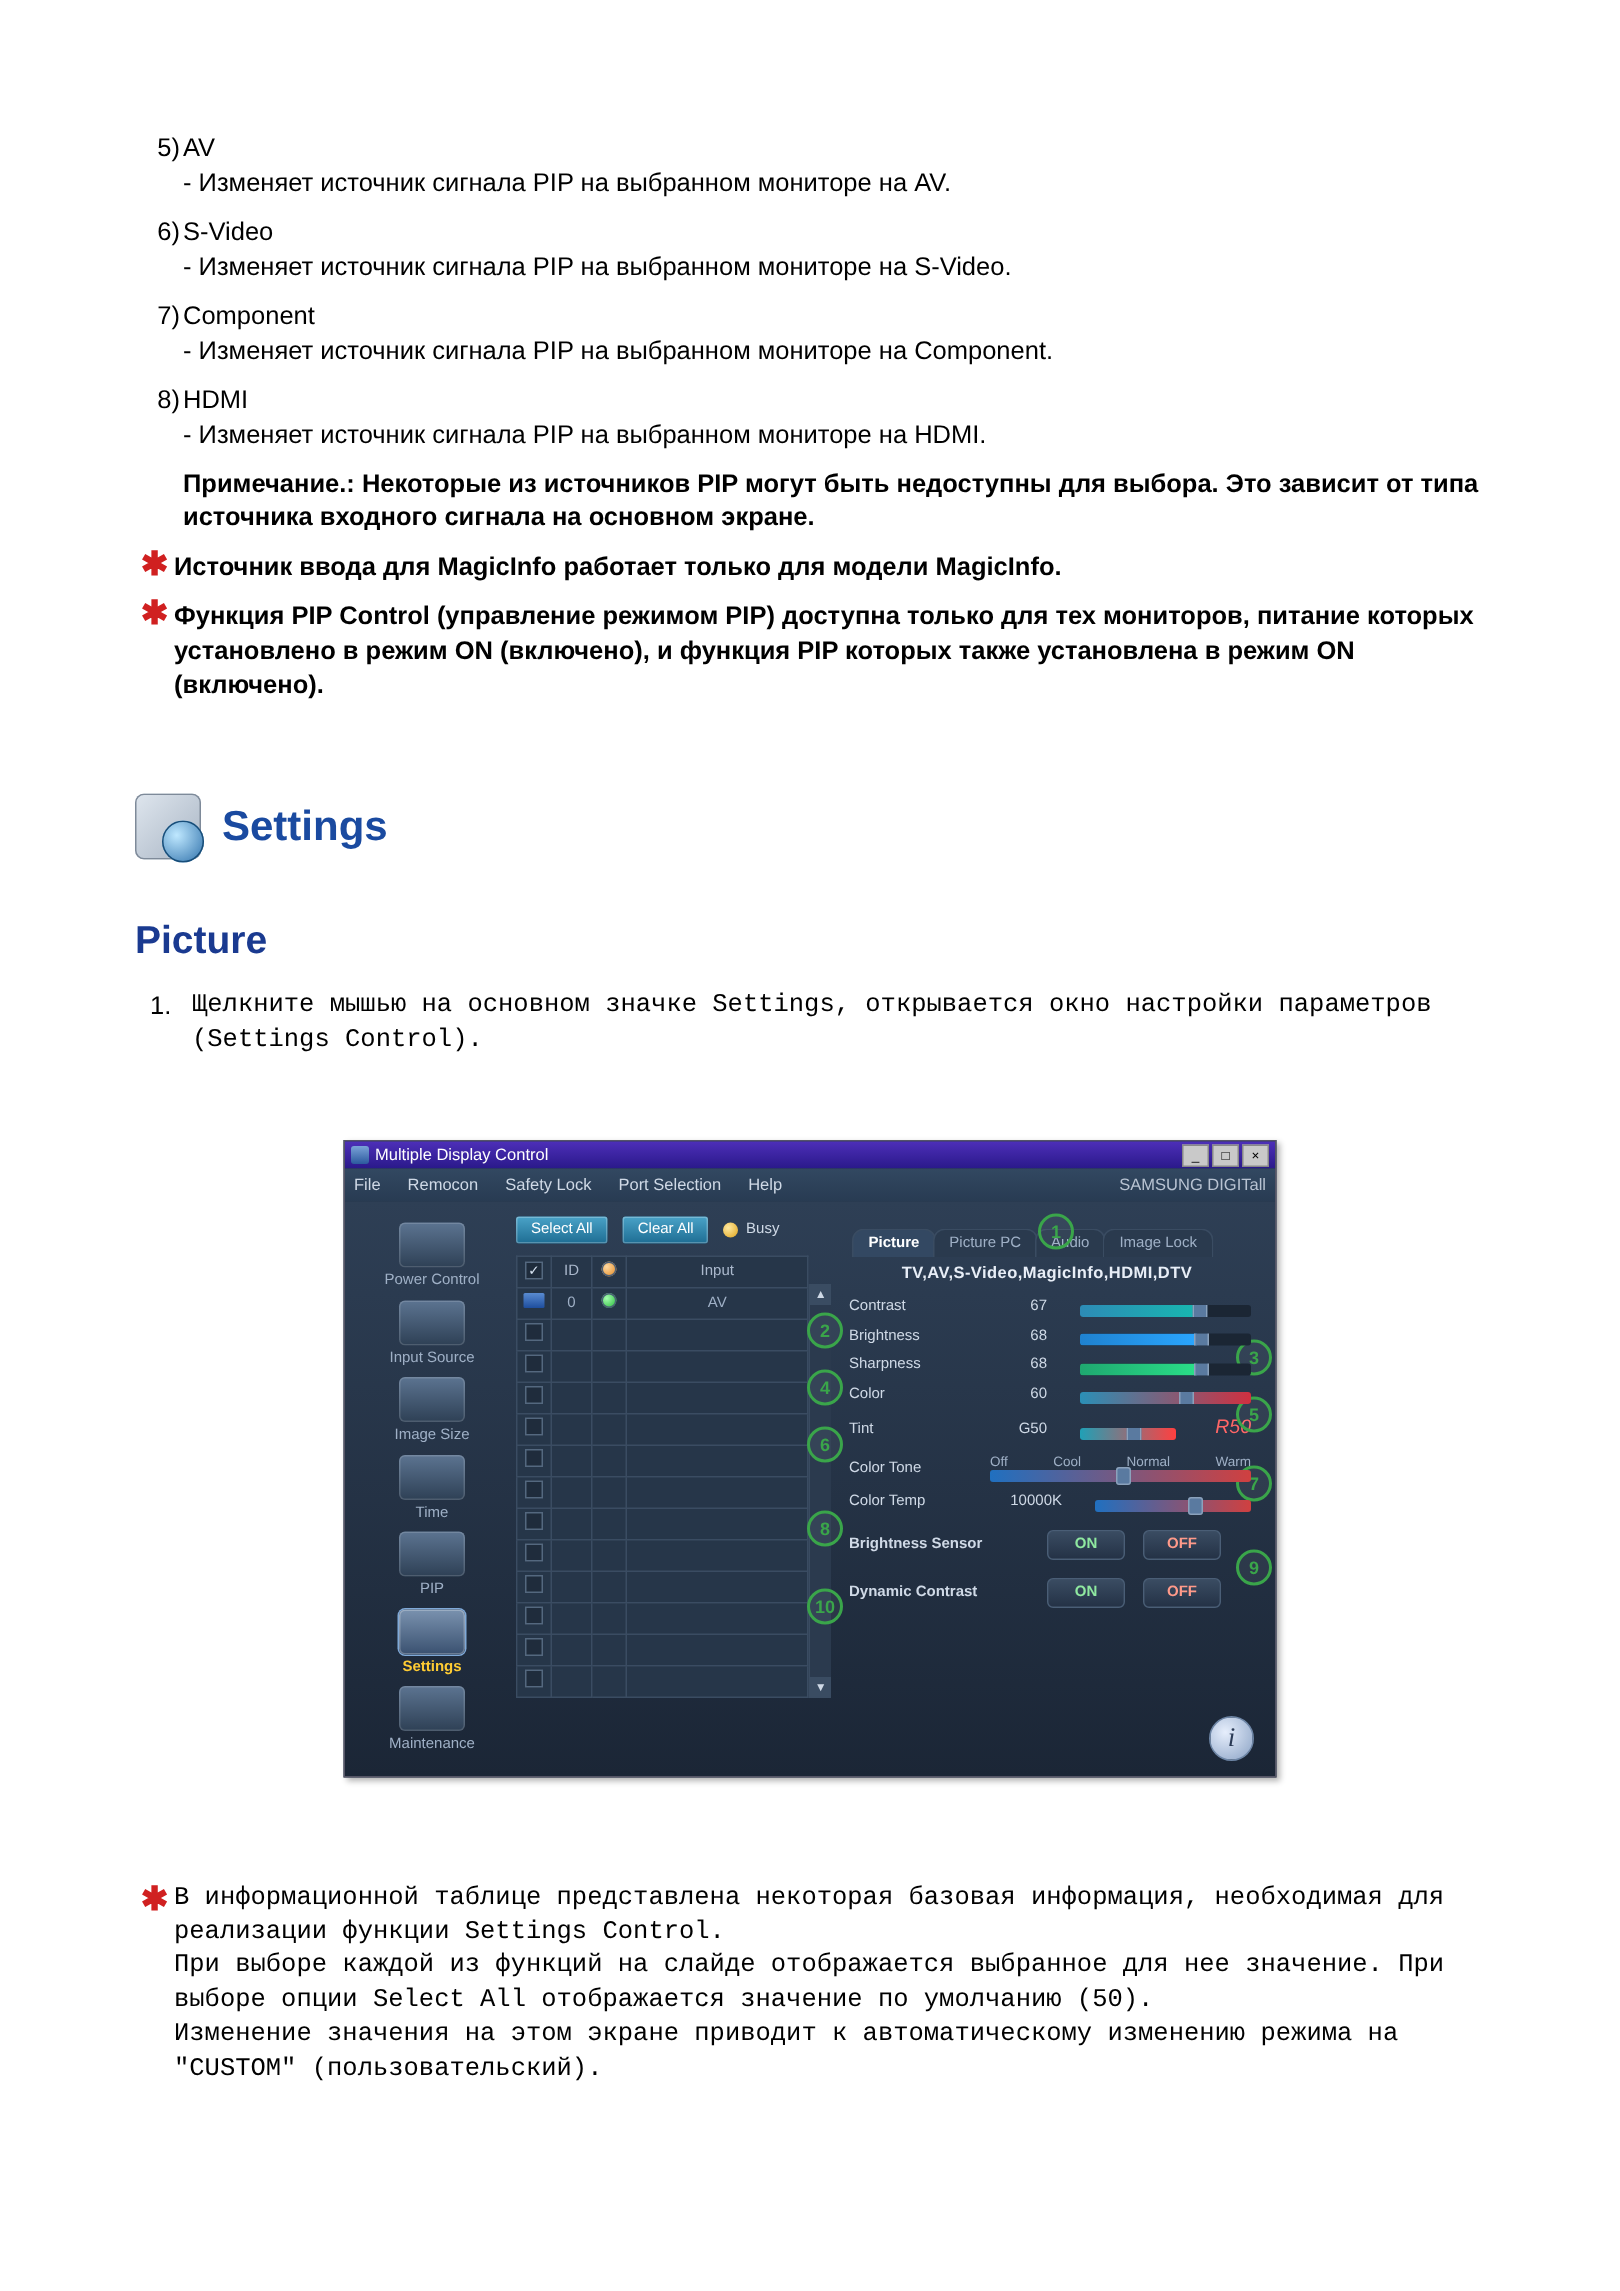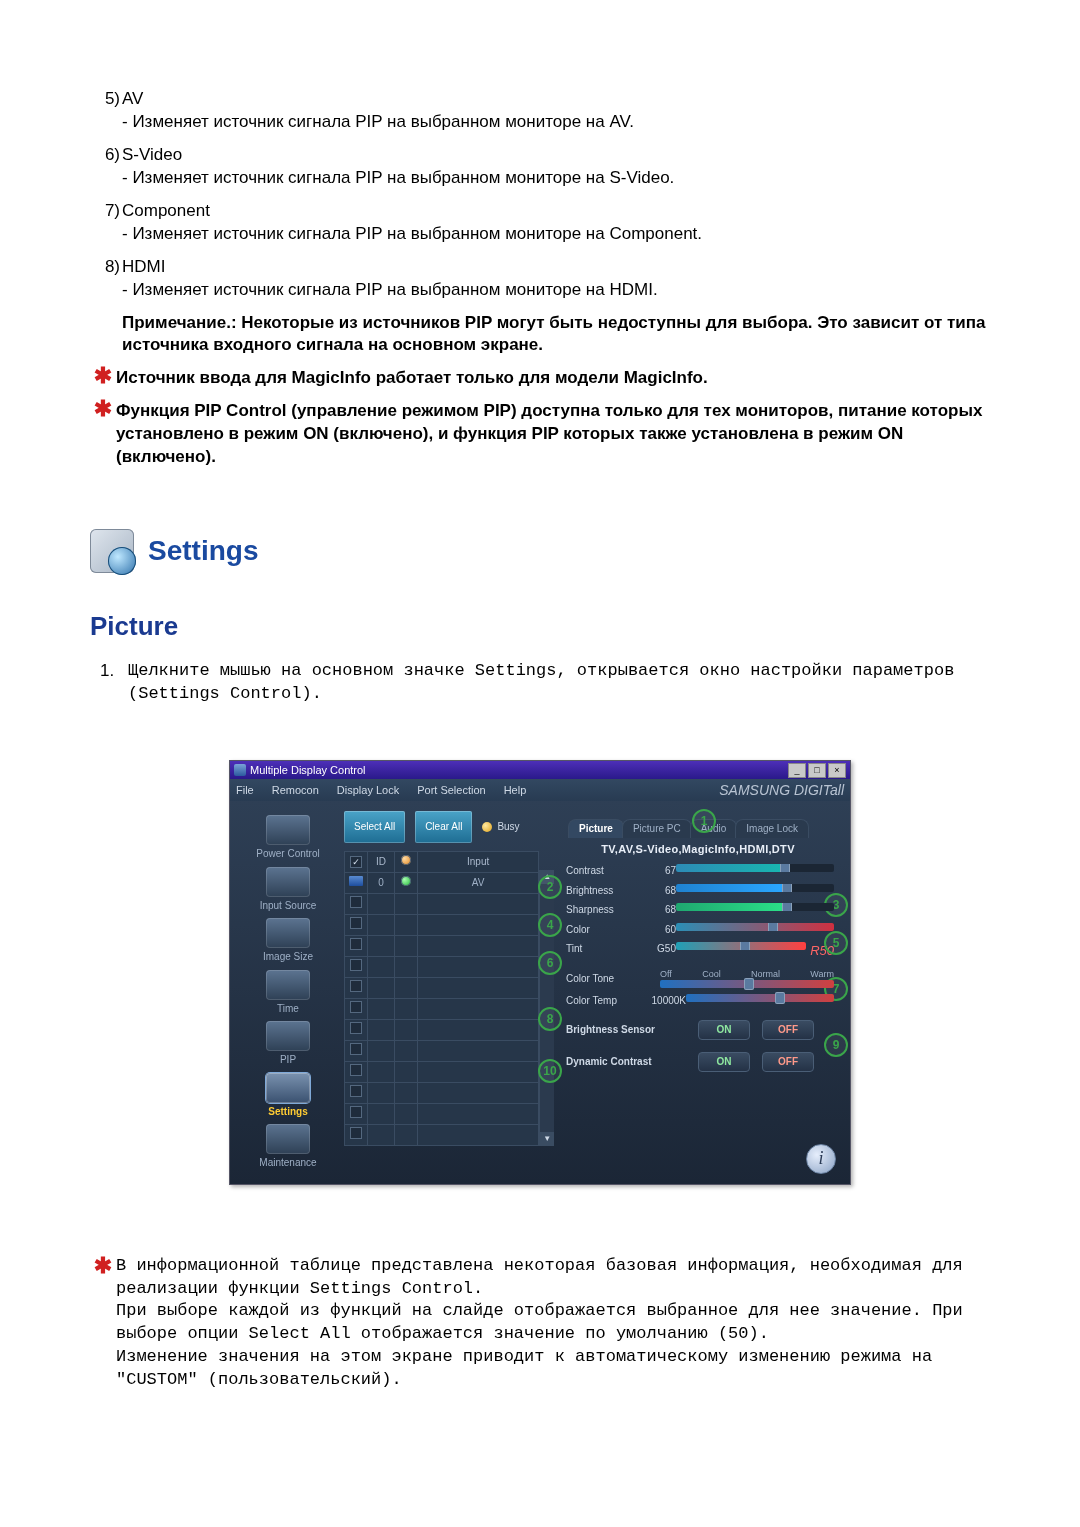--- a/index.html
+++ b/index.html
@@ -23,52 +23,52 @@
   .step-row{display:flex;margin-left:10px;}
   .step-num{width:28px;flex:none;}
   .step-body{flex:1;font-family:Liberation Mono, monospace;}
   .shot-wrap{display:flex;justify-content:center;margin:54px 0 30px 0;}
   .shot{width:620px;background:#203145;border:1px solid #556;box-shadow:2px 2px 4px rgba(0,0,0,.3);font-size:11px;color:#c9d3e1;}
   .titlebar{height:18px;background:linear-gradient(#4d2fb8,#2a198a);display:flex;align-items:center;padding:0 4px;color:#fff;}
   .titlebar .t-icon{width:12px;height:12px;margin-right:4px;border-radius:2px;background:linear-gradient(#7aa3d8,#2c5a9e);}
   .titlebar .spacer{flex:1;}
   .winbtn{width:16px;height:13px;margin-left:2px;background:#c9c9c9;border:1px solid #888;display:flex;align-items:center;justify-content:center;font-size:9px;color:#000;}
   .menubar{height:22px;background:linear-gradient(#324861,#283b52);display:flex;align-items:center;padding:0 6px;gap:18px;color:#cfd9e6;font-size:11px;}
-  .menubar .brand{margin-left:auto;font-style:italic;font-size:14px;color:#b8c3d2;}
+  .menubar .brand{margin-left:auto;font-size:11px;color:#b8c3d2;}
   .darkbody{background:linear-gradient(#2e3f55,#1b2636);padding:10px 8px 14px 8px;position:relative;}
   .cols{display:flex;}
   .sidebar{width:100px;display:flex;flex-direction:column;align-items:center;gap:6px;padding-top:4px;}
   .sb-item{width:90px;display:flex;flex-direction:column;align-items:center;font-size:10px;color:#9fb0c6;}
   .sb-ico{width:44px;height:30px;border-radius:4px;margin-bottom:2px;background:linear-gradient(#5c7491,#2e4055);box-shadow:inset 0 0 0 1px rgba(255,255,255,.15);}
   .sb-item.sel .sb-lab{color:#ffcc33;font-weight:bold;}
   .sb-item.sel .sb-ico{background:linear-gradient(#7a92af,#3a5170);box-shadow:0 0 0 1px #7fa9d8,inset 0 0 0 1px rgba(255,255,255,.25);}
   .mid{width:210px;padding-left:6px;}
   .toprow{display:flex;align-items:center;gap:10px;margin-bottom:8px;}
-  .gbtn{height:32px;padding:0 10px;font-size:10px;color:#fff;display:flex;align-items:center;border-radius:2px;background:linear-gradient(#4aa3c8,#1e6d93);box-shadow:inset 0 0 0 1px rgba(255,255,255,.25);}
+  .gbtn{height:18px;padding:0 10px;font-size:10px;color:#fff;display:flex;align-items:center;border-radius:2px;background:linear-gradient(#4aa3c8,#1e6d93);box-shadow:inset 0 0 0 1px rgba(255,255,255,.25);}
   .busy{display:flex;align-items:center;gap:5px;font-size:10px;color:#cfd9e6;}
   .busy .dot{width:10px;height:10px;border-radius:50%;background:radial-gradient(circle at 35% 35%,#ffe9a0,#e0a31a);}
   table.grid{border-collapse:collapse;width:200px;font-size:10px;color:#9fb0c6;}
   table.grid th,table.grid td{border:1px solid #3a4c62;height:18px;text-align:center;background:#263649;}
   table.grid th{font-weight:normal;color:#aab8cc;}
   .chk{width:10px;height:10px;border:1px solid #54687f;background:#1f2c3c;display:inline-block;}
   .chk.on::after{content:"✓";color:#d6e2f0;font-size:9px;line-height:10px;display:block;}
   .stat{width:10px;height:10px;border-radius:50%;display:inline-block;background:#2f3f52;box-shadow:inset 0 0 0 1px #4a5e76;}
   .stat.green{background:radial-gradient(circle at 35% 35%,#a6ffb0,#19b22e);}
   .stat.orange{background:radial-gradient(circle at 35% 35%,#ffd9a0,#e0831a);}
   .tiny-thumb{width:14px;height:10px;display:inline-block;background:linear-gradient(#598bd1,#1e4e9e);border-radius:1px;}
   .vscroll{width:14px;background:#2b3a4e;border-left:1px solid #3a4c62;display:flex;flex-direction:column;}
   .vscroll .arrow{height:14px;background:#3a4c62;display:flex;align-items:center;justify-content:center;color:#cfd9e6;font-size:8px;}
   .vscroll .track{flex:1;}
   .right{flex:1;padding:2px 8px 4px 8px;position:relative;}
   .tabs{display:flex;gap:0;margin:6px 0 4px 6px;font-size:10px;}
   .tab{padding:2px 10px;border-top-left-radius:8px;border-top-right-radius:8px;background:#2a3a4e;color:#9fb0c6;margin-right:-2px;border:1px solid #3a4c62;border-bottom:none;}
   .tab.active{background:#334862;color:#fff;font-weight:bold;}
   .tv-line{text-align:center;font-size:11px;font-weight:bold;color:#e8eef7;margin:4px 0 8px 0;letter-spacing:.3px;}
   .rows{display:flex;flex-direction:column;gap:6px;padding-left:4px;}
-  .prow{display:flex;align-items:flex-start;gap:0;font-size:10px;}
+  .prow{display:flex;align-items:flex-end;gap:22px;font-size:10px;}
   .plab{width:76px;color:#cfd9e6;}
   .pval{width:34px;text-align:right;color:#cfd9e6;}
   .bar{position:relative;flex:1;height:8px;border-radius:2px;background:#1b2634;overflow:hidden;}
   .bar .fill{position:absolute;top:0;left:0;bottom:0;}
   .g1{background:linear-gradient(90deg,#2d8bb6,#18b6b0);} 
   .g2{background:linear-gradient(90deg,#1f82d0,#2aa6ff);} 
   .g3{background:linear-gradient(90deg,#1fa870,#2adf88);} 
   .g4{background:linear-gradient(90deg,#2b8fb6,#d03040);} 
   .g5{background:linear-gradient(90deg,#20a0b6,#ff4040);} 
   .bar .marker{position:absolute;top:-2px;width:10px;height:12px;background:#5a7aa0;border-radius:2px;box-shadow:inset 0 0 0 1px rgba(255,255,255,.3);}
@@ -163,21 +163,21 @@
     <span class="t-icon"></span>
     <span>Multiple Display Control</span>
     <span class="spacer"></span>
     <span class="winbtn">_</span>
     <span class="winbtn">□</span>
     <span class="winbtn">×</span>
   </div>
   <div class="menubar">
     <span>File</span>
     <span>Remocon</span>
-    <span>Display Lock</span>
+    <span>Safety Lock</span>
     <span>Port Selection</span>
     <span>Help</span>
     <span class="brand">SAMSUNG DIGITall</span>
   </div>
   <div class="darkbody">
     <div class="cols">
 
       <div class="sidebar">
         <div class="sb-item">
                 <div class="sb-ico"></div>

